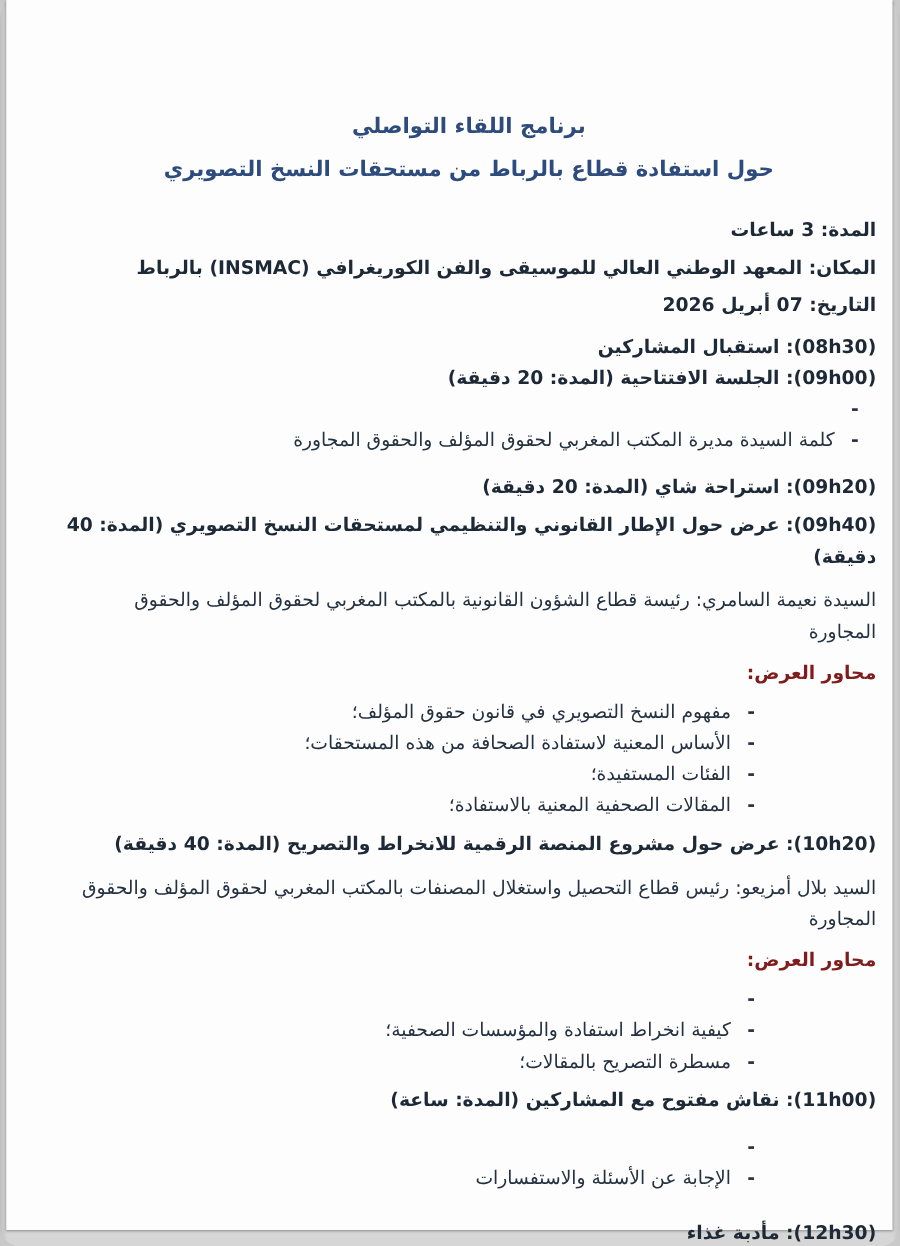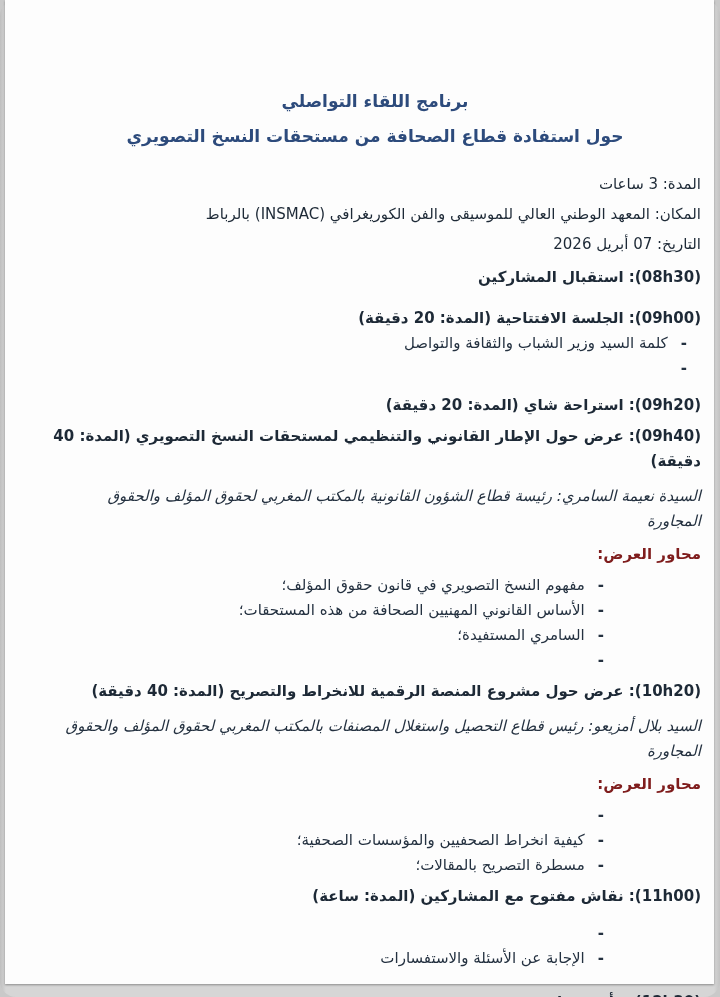--- a/index.html
+++ b/index.html
@@ -33,73 +33,73 @@
     margin-top: 84px;
     text-align: center;
     color: #2d4b7c;
     font-weight: 700;
     font-size: 17px;
     line-height: 35px;
   }
   .title-block span { display: block; }
   .info-block {
     margin-top: 15px;
-    font-weight: 400;
+    font-weight: 700;
     line-height: 30px;
     color: #1d2936;
   }
   .schedule { margin-top: 0; }
   .row { line-height: 25px; }
   .time    { font-weight: 700; color: #1d2936; margin-top: 6px; }
-  .tight   { margin-top: 16px; }
-  .speaker { font-weight: 400; margin-top: 10px; font-style: italic; }
+  .tight   { margin-top: 0; }
+  .speaker { font-weight: 400; margin-top: 10px; }
   .section-h { font-weight: 700; color: #7f1d1d; margin-top: 8px; }
   .bullet { display: flex; gap: 13px; }
   .b1 { padding-right: 14px; }
   .b2 { padding-right: 97px; }
   .mt-sm { margin-top: 6px; }
   .mt-lg { margin-top: 12px; }
   .mt-xl { margin-top: 19px !important; }
   .dash { flex: 0 0 auto; font-weight: 700; }
 </style>
 </head>
 <body>
 
 <div class="photo">
   <div class="page">
     <div class="content">
 
       <div class="title-block">
         <span>برنامج اللقاء التواصلي</span>
-        <span>حول استفادة قطاع الصحافة من مستحقات النسخ التصويري</span>
+        <span>حول استفادة قطاع بالرباط من مستحقات النسخ التصويري</span>
       </div>
 
       <div class="info-block">
         <div>المدة: 3 ساعات</div>
         <div>المكان: المعهد الوطني العالي للموسيقى والفن الكوريغرافي (INSMAC) بالرباط</div>
         <div>التاريخ: 07 أبريل 2026</div>
       </div>
 
       <div class="schedule">
 
         <div class="row time">
           <span>(08h30): استقبال المشاركين</span>
         </div>
 
         <div class="row time tight">
           <span>(09h00): الجلسة الافتتاحية (المدة: 20 دقيقة)</span>
         </div>
 
         <div class="row bullet b1">
           <span class="dash">-</span>
-          <span>كلمة السيد وزير الشباب والثقافة والتواصل</span>
         </div>
 
         <div class="row bullet b1">
           <span class="dash">-</span>
+          <span>كلمة السيدة مديرة المكتب المغربي لحقوق المؤلف والحقوق المجاورة</span>
         </div>
 
         <div class="row time mt-lg">
           <span>(09h20): استراحة شاي (المدة: 20 دقيقة)</span>
         </div>
 
         <div class="row time">
           <span>(09h40): عرض حول الإطار القانوني والتنظيمي لمستحقات النسخ التصويري (المدة: 40 دقيقة)</span>
         </div>
 
@@ -111,51 +111,52 @@
           <span>محاور العرض:</span>
         </div>
 
         <div class="row bullet b2 mt-sm">
           <span class="dash">-</span>
           <span>مفهوم النسخ التصويري في قانون حقوق المؤلف؛</span>
         </div>
 
         <div class="row bullet b2">
           <span class="dash">-</span>
-          <span>الأساس القانوني المهنيين الصحافة من هذه المستحقات؛</span>
+          <span>الأساس المعنية لاستفادة الصحافة من هذه المستحقات؛</span>
         </div>
 
         <div class="row bullet b2">
           <span class="dash">-</span>
-          <span>السامري المستفيدة؛</span>
+          <span>الفئات المستفيدة؛</span>
         </div>
 
         <div class="row bullet b2">
           <span class="dash">-</span>
+          <span>المقالات الصحفية المعنية بالاستفادة؛</span>
         </div>
 
         <div class="row time">
           <span>(10h20): عرض حول مشروع المنصة الرقمية للانخراط والتصريح (المدة: 40 دقيقة)</span>
         </div>
 
         <div class="row speaker">
           <span>السيد بلال أمزيعو: رئيس قطاع التحصيل واستغلال المصنفات بالمكتب المغربي لحقوق المؤلف والحقوق المجاورة</span>
         </div>
 
         <div class="row section-h">
           <span>محاور العرض:</span>
         </div>
 
         <div class="row bullet b2 mt-sm">
           <span class="dash">-</span>
         </div>
 
         <div class="row bullet b2">
           <span class="dash">-</span>
-          <span>كيفية انخراط الصحفيين والمؤسسات الصحفية؛</span>
+          <span>كيفية انخراط استفادة والمؤسسات الصحفية؛</span>
         </div>
 
         <div class="row bullet b2">
           <span class="dash">-</span>
           <span>مسطرة التصريح بالمقالات؛</span>
         </div>
 
         <div class="row time mt-sm">
           <span>(11h00): نقاش مفتوح مع المشاركين (المدة: ساعة)</span>
         </div>

